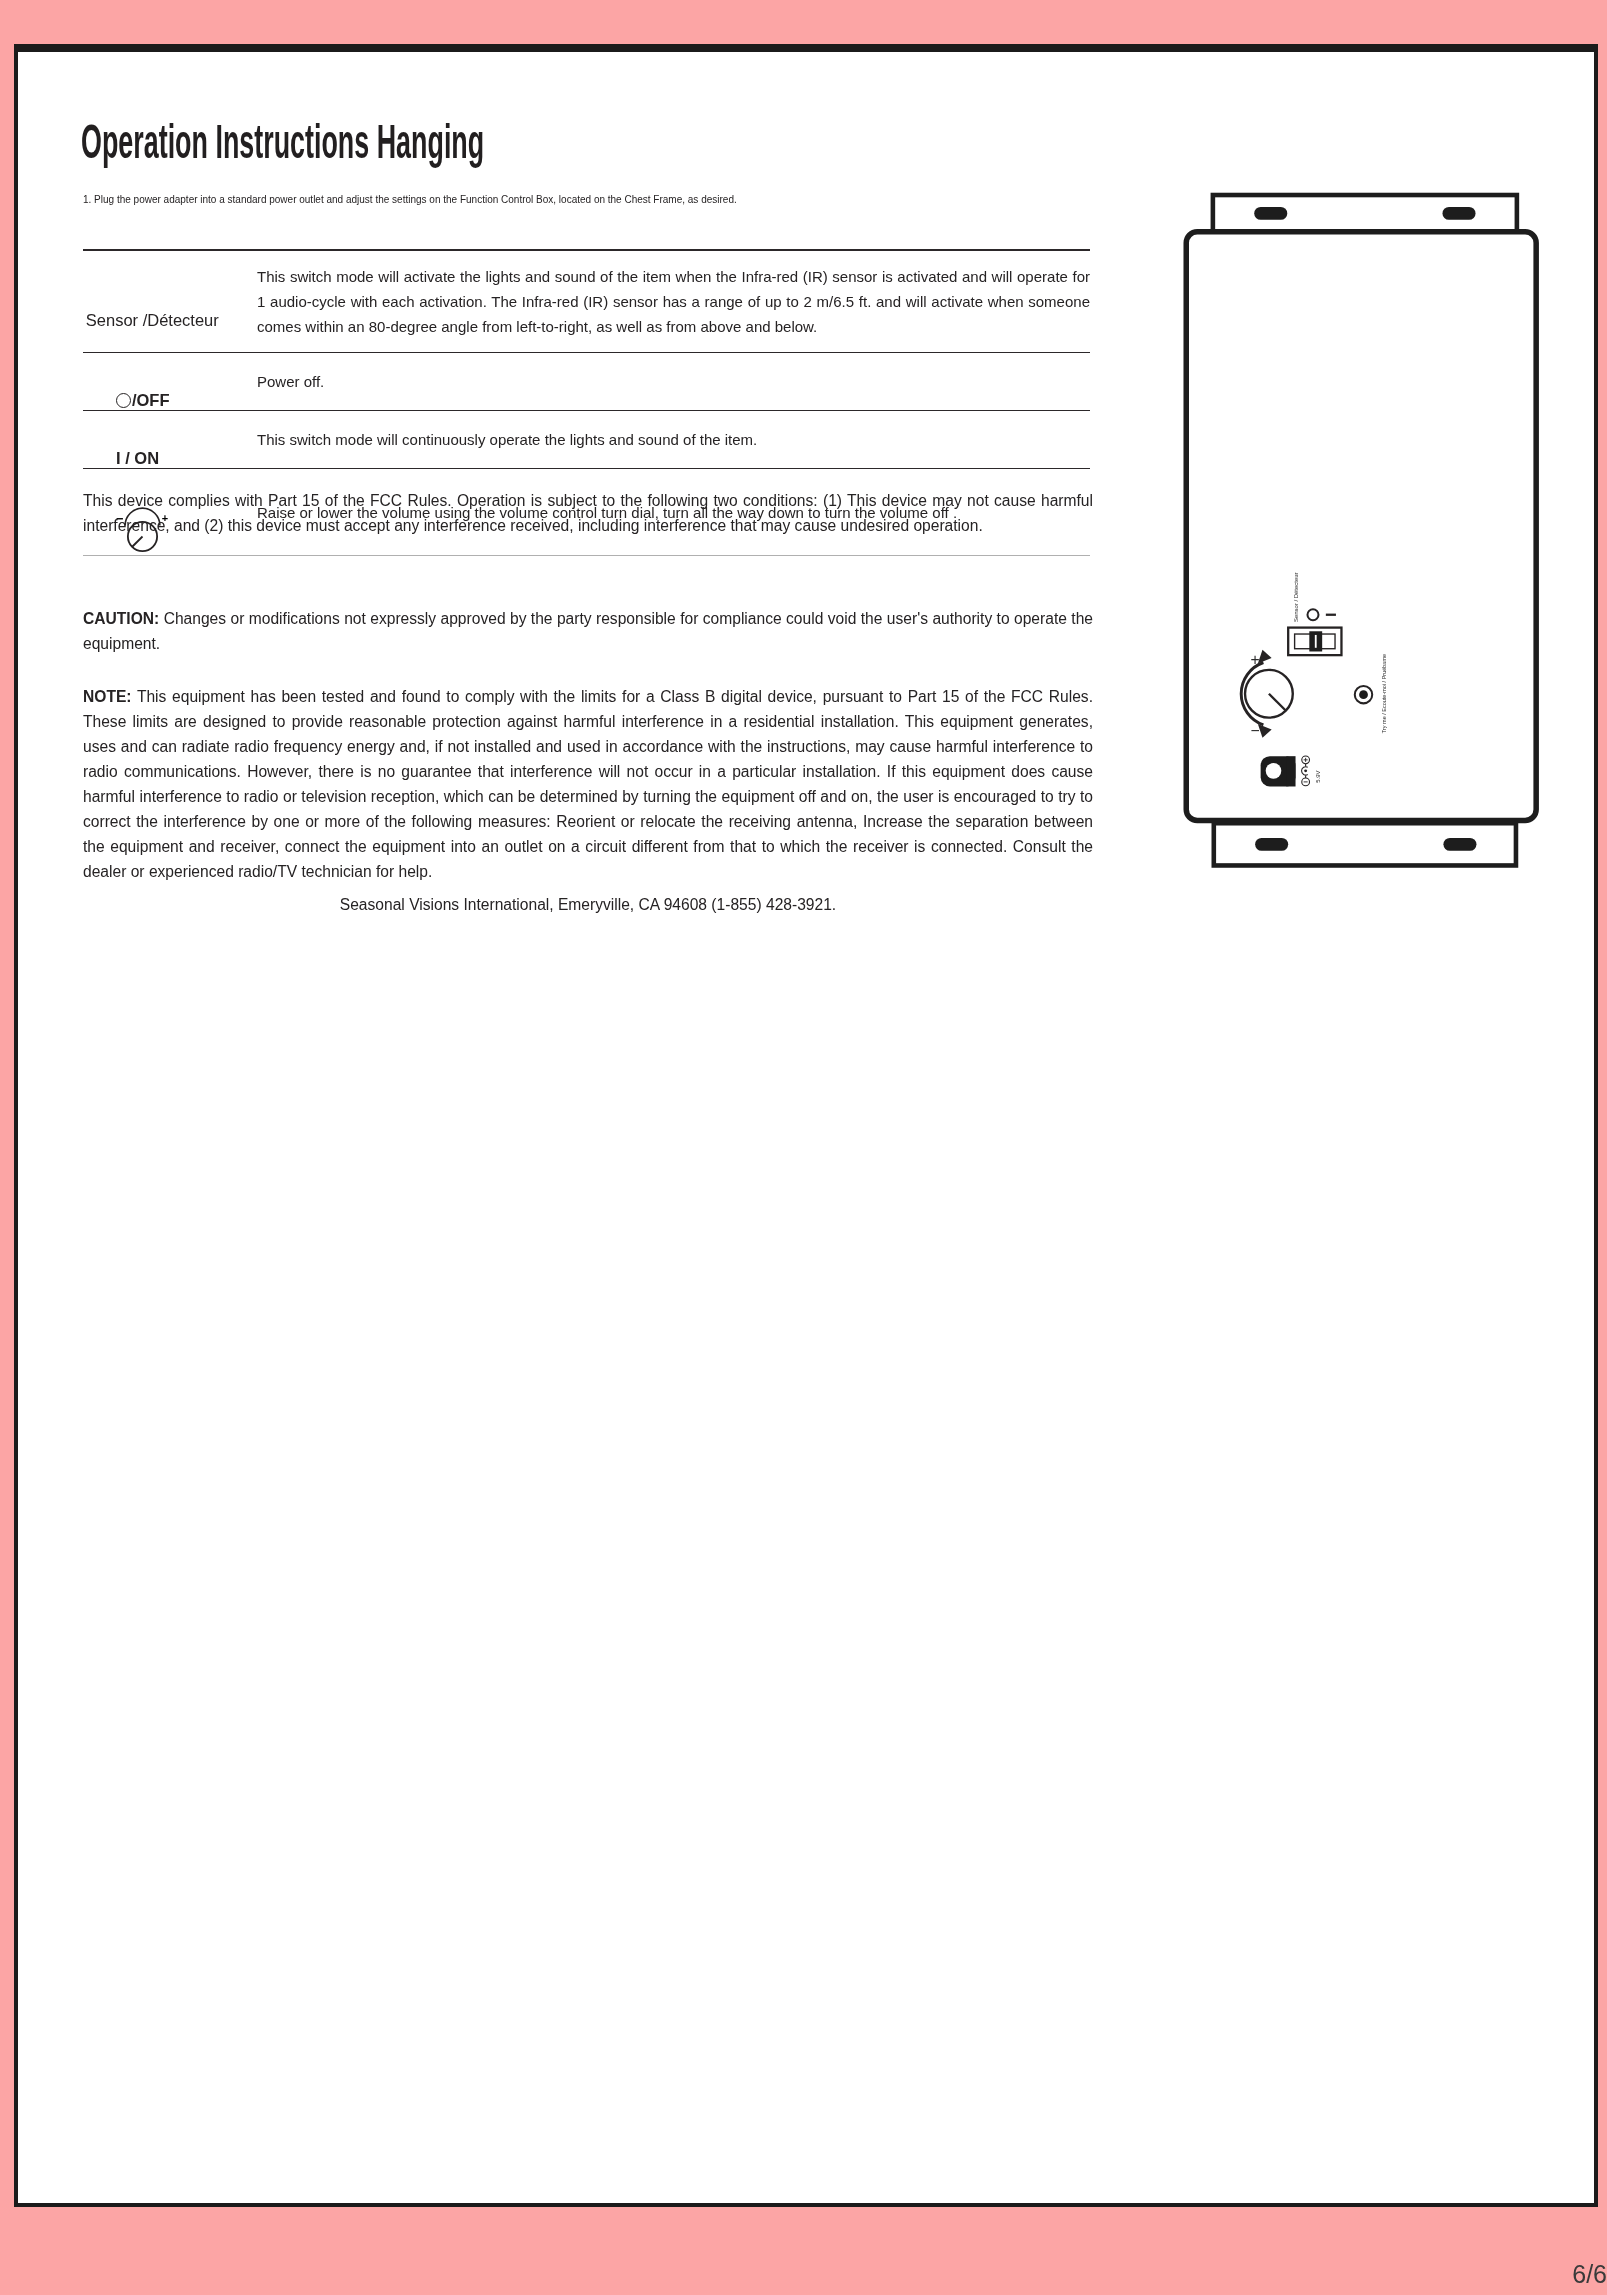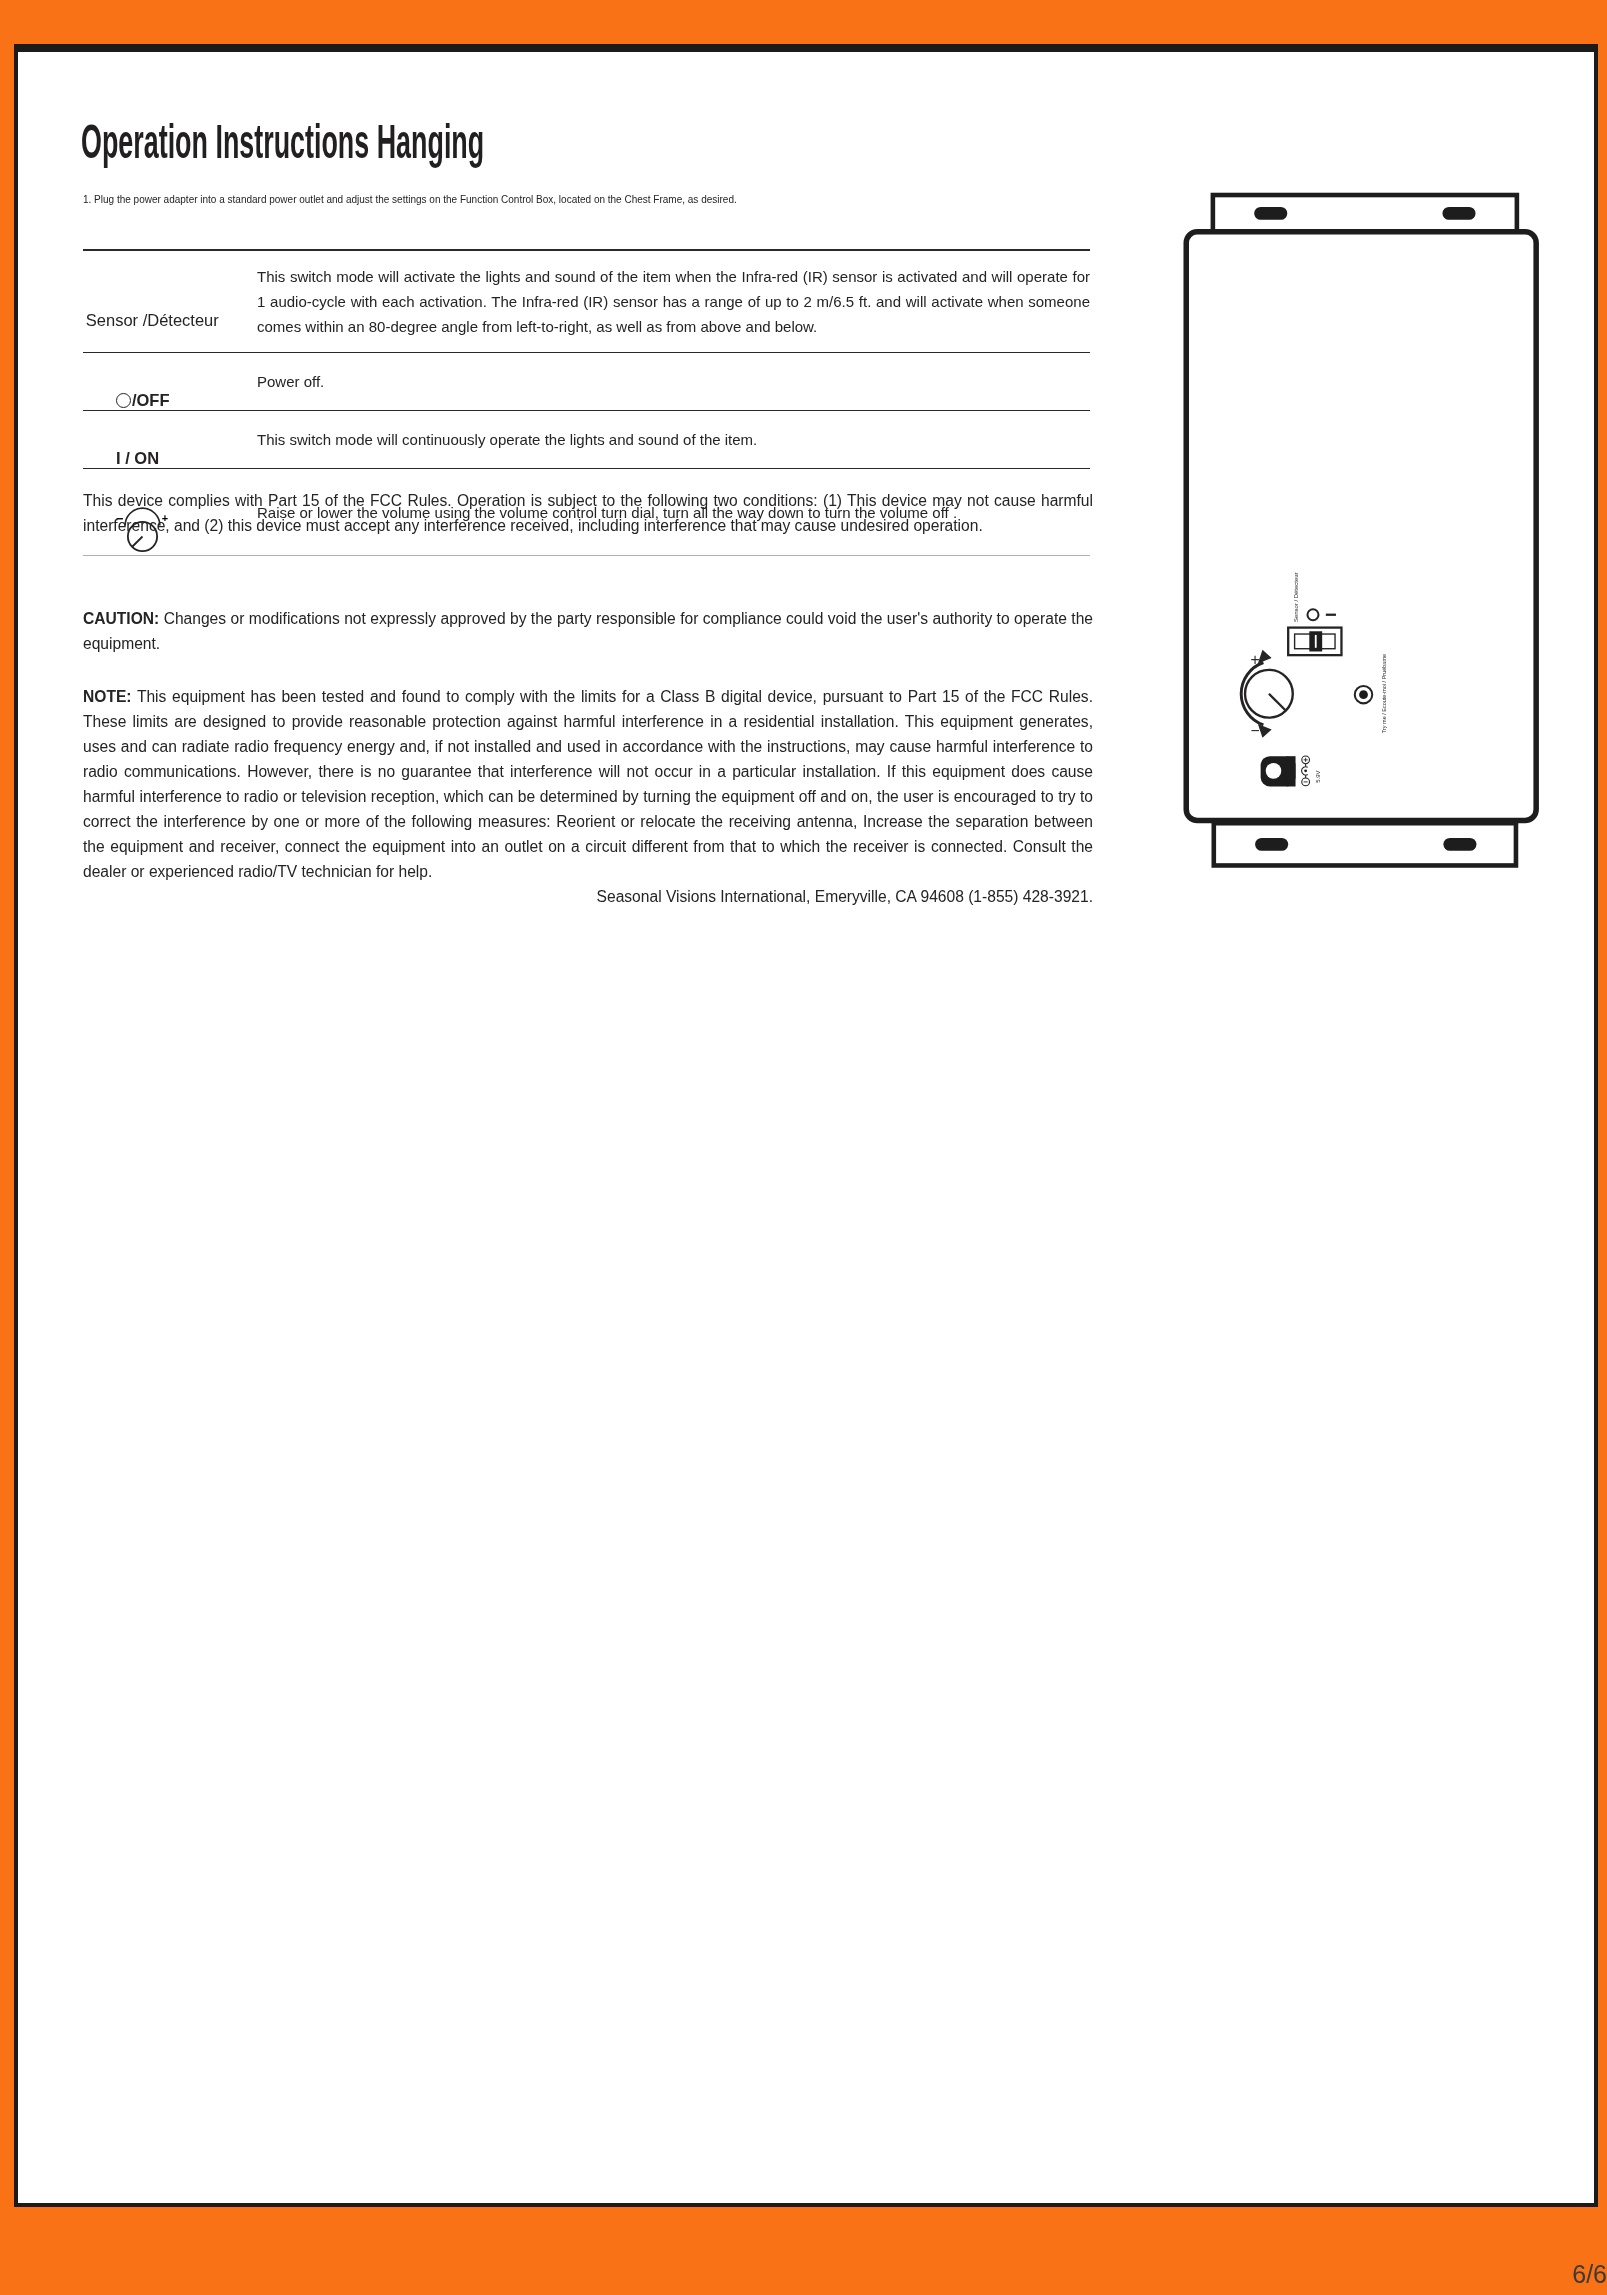--- a/index.html
+++ b/index.html
@@ -1,16 +1,16 @@
 <!DOCTYPE html>
 <html style="font-size:14.7px"><head>
 <meta charset="utf-8">
 <style>
   html,body{margin:0;padding:0;background:#fff;}
-  #canvas{position:relative;width:1607px;height:2296px;background:#f97316;overflow:hidden;
+  #canvas{position:relative;width:1607px;height:2296px;background:#fca5a5;overflow:hidden;
           font-family:"Liberation Sans",sans-serif;color:#262324;}
   .frame{position:absolute;left:13.8px;top:44px;width:1584px;height:2163px;
          border:4.6px solid #1b1b1b;border-top-width:8.3px;box-sizing:border-box;background:#fff;}
   .doc-title{position:absolute;left:81px;top:114px;font-size:48px;font-weight:bold;
              white-space:nowrap;transform:scaleX(0.56);transform-origin:0 0;color:#221f20;}
   .instructions{position:absolute;left:83px;top:187px;width:1019px;font-size:10px;line-height:26px;}
   
   .settings-table{position:absolute;left:83px;top:249px;width:1007px;border-top:2.8px solid #2c282a;}
   .trow{display:flex;align-items:center;border-bottom:1.8px solid #2c282a;box-sizing:border-box;}
   .trow.last{border-bottom:1.4px solid #b0b0b0;}
@@ -22,21 +22,21 @@
   .row-on{min-height:42px;}
   .row-vol{min-height:46px;}
   .off-circle{display:inline-block;width:13px;height:13px;border:1.8px solid #262324;border-radius:50%;
               margin-right:0.9px;flex:0 0 auto;}
   
   .para{position:absolute;left:83px;width:1010px;font-size:15.6px;line-height:25px;text-align:justify;color:#262324;}
   .p-fcc{top:488px;}
   .p-caution{top:606px;}
   .p-note{top:684px;}
   .bold{font-weight:bold;}
-  .address{text-align:right;}
+  .address{text-align:center;margin-top:8px;}
   
   .device{position:absolute;left:1175px;top:184px;width:377px;height:698px;}
   .device svg text{font-family:"Liberation Sans",sans-serif;fill:#2a2a2a;}
   .pageno{position:absolute;right:0px;top:2260px;font-size:25px;color:#3a3a3a;}
   .vol-icon{display:inline-block;}
 </style>
 </head>
 <body>
 
 <div id="canvas">

